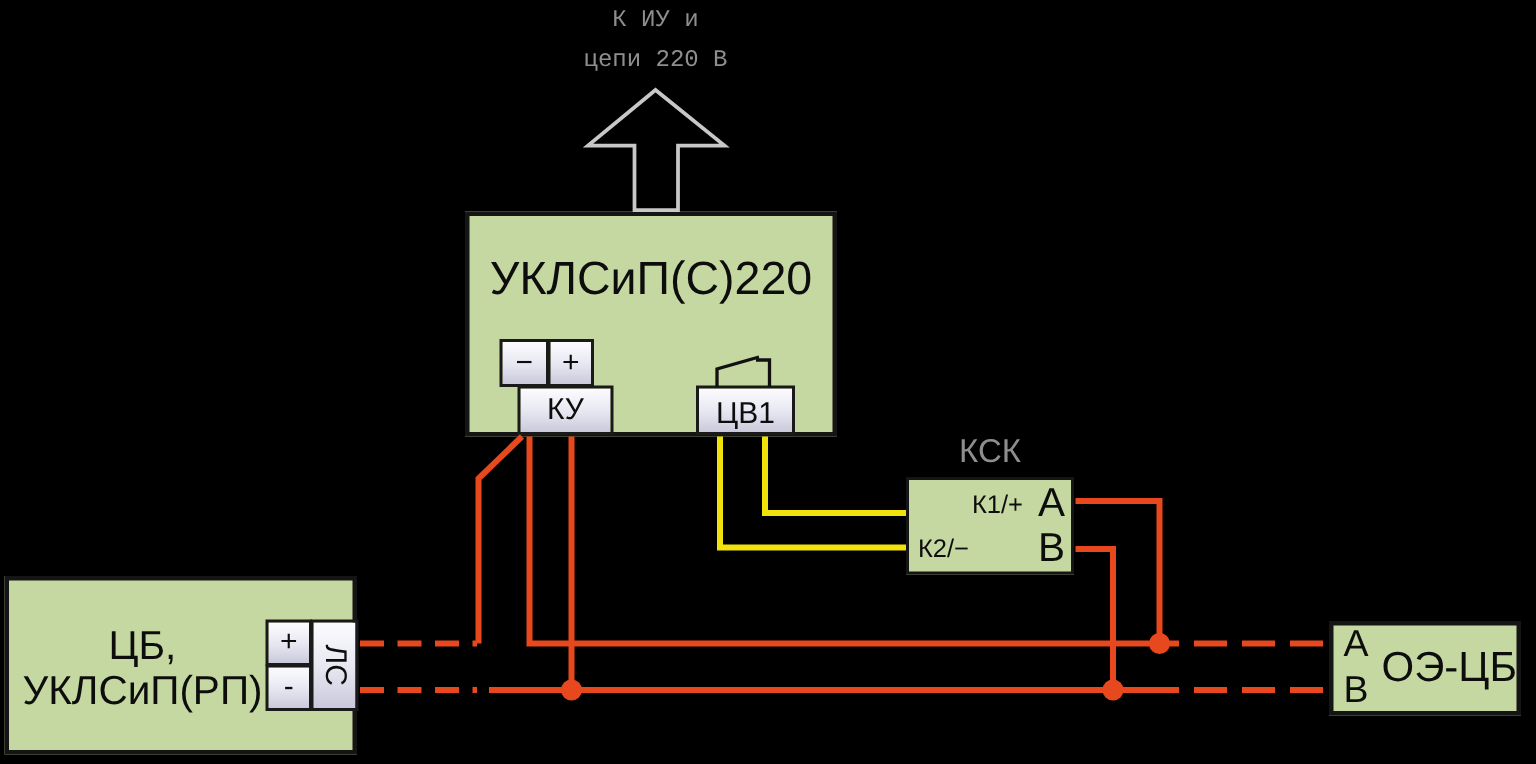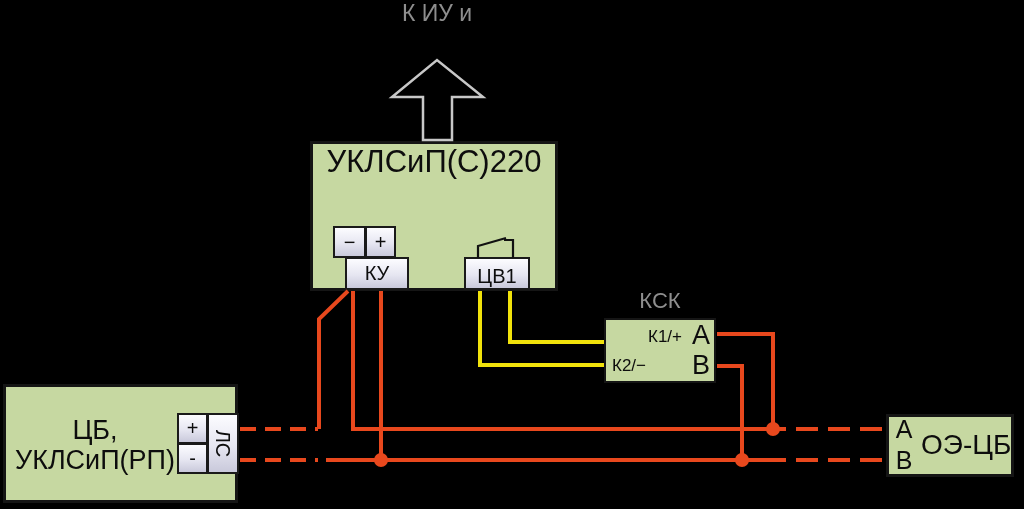--- a/index.html
+++ b/index.html
@@ -32,26 +32,27 @@
   .dot{fill:var(--wire-red,#e8481d);stroke:none;}
   .arrowline{stroke:var(--outline-gray,#c8c8c8);stroke-width:2.5;fill:none;}
   .relayline{stroke:#111;stroke-width:2.2;fill:none;}
   .ls-rot{transform:rotate(90deg);display:block;font-size:20px;}
 </style>
 </head>
 <body>
 
 <div id="stage">
 
-  <div class="abs graytext center" style="left:337px;top:0;width:200px;font-size:23px;line-height:27px;">
+  <div class="abs graytext center" style="left:337px;top:0;width:200px;font-size:16px;line-height:27px;font-family:Liberation Mono, monospace;">
     <div>К ИУ и</div>
+    <div>цепи 220 В</div>
   </div>
 
   <div class="greenbox" style="left:310px;top:141px;width:248px;height:150px;">
-    <div class="center" style="font-size:31px;">УКЛСиП(С)220</div>
+    <div class="center" style="margin-top:24px;font-size:31px;">УКЛСиП(С)220</div>
   </div>
 
   <div class="term" style="left:333px;top:226px;width:33px;height:32px;">
     <span>−</span>
   </div>
   <div class="term" style="left:365px;top:226px;width:31px;height:32px;">
     <span>+</span>
   </div>
   <div class="term" style="left:345px;top:257px;width:64px;height:33px;">
     <span>КУ</span>

